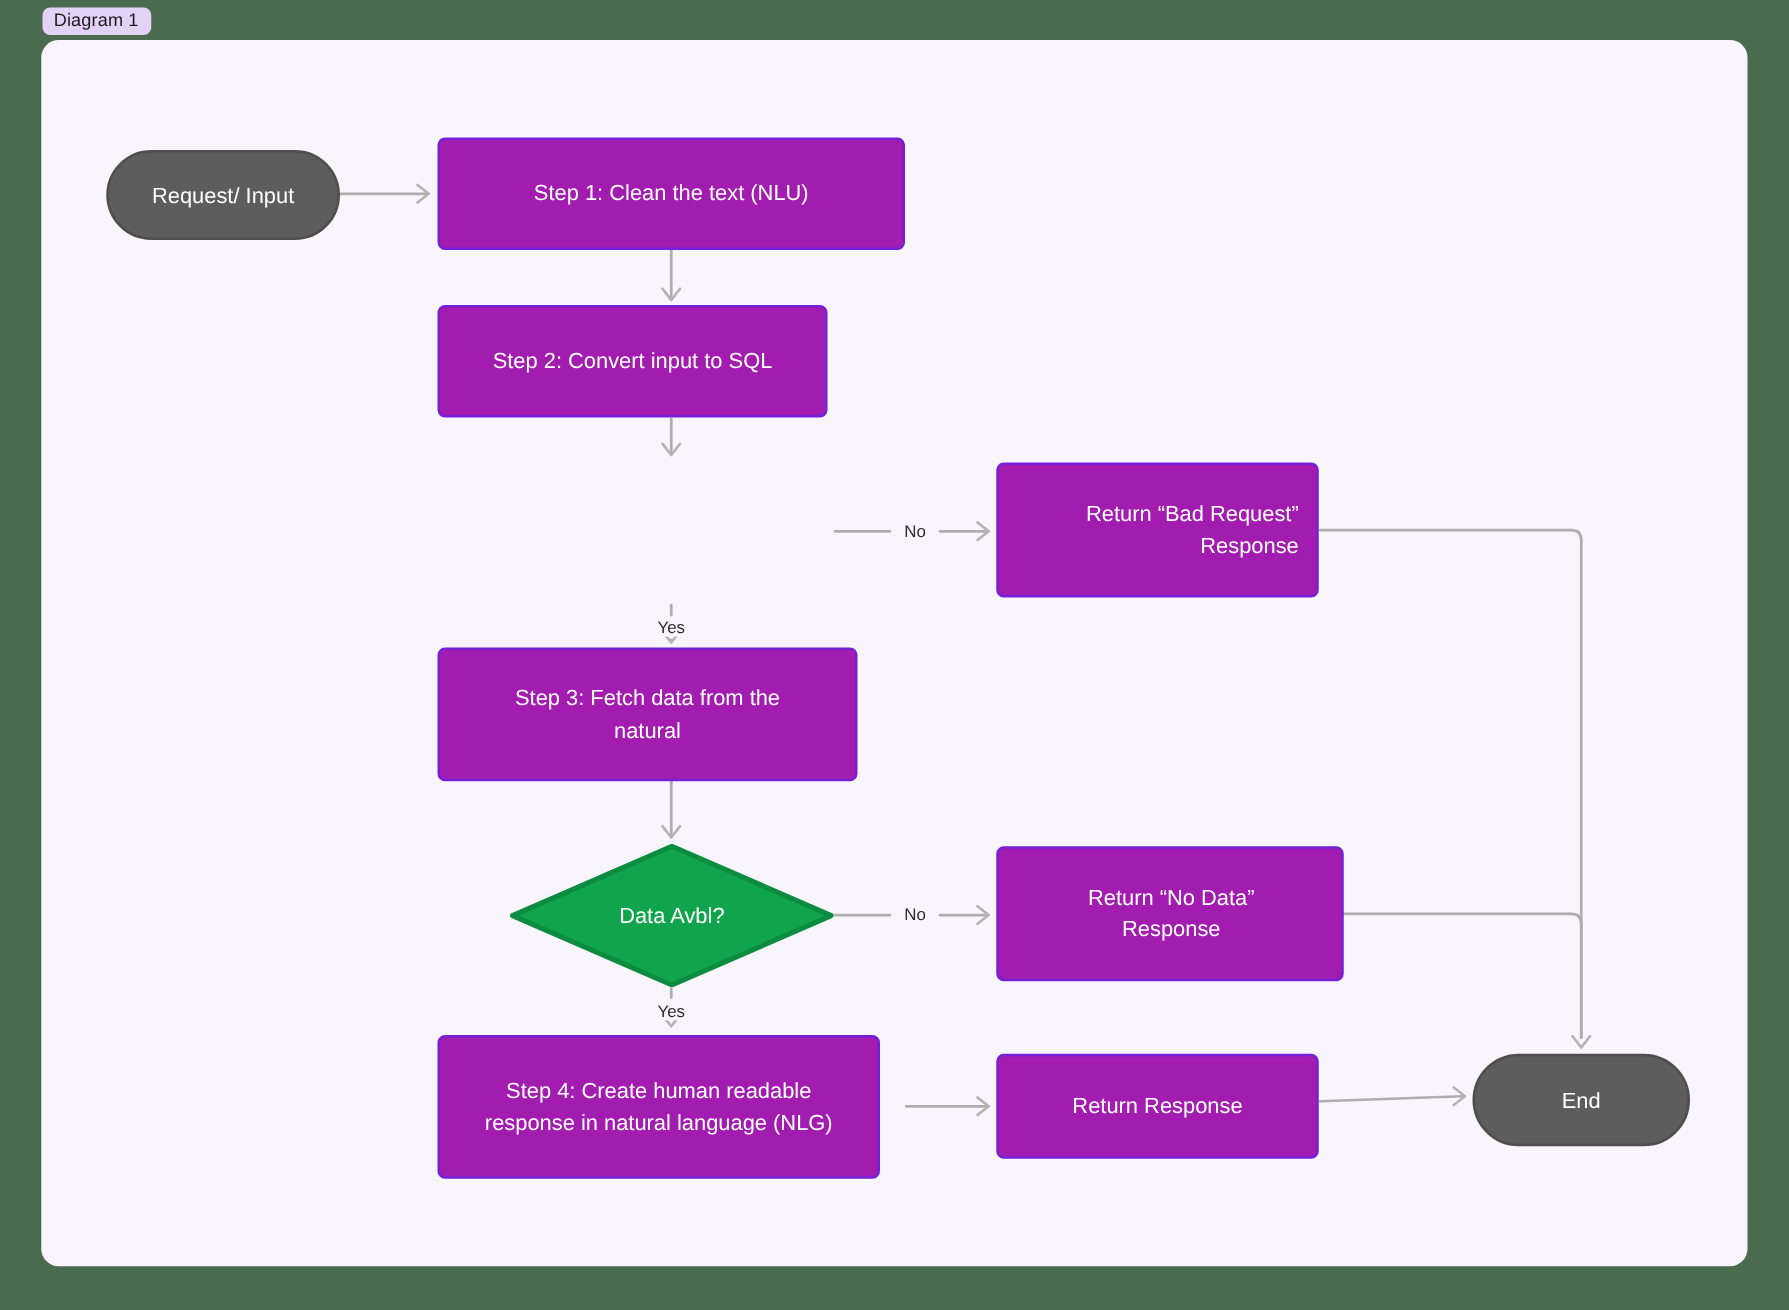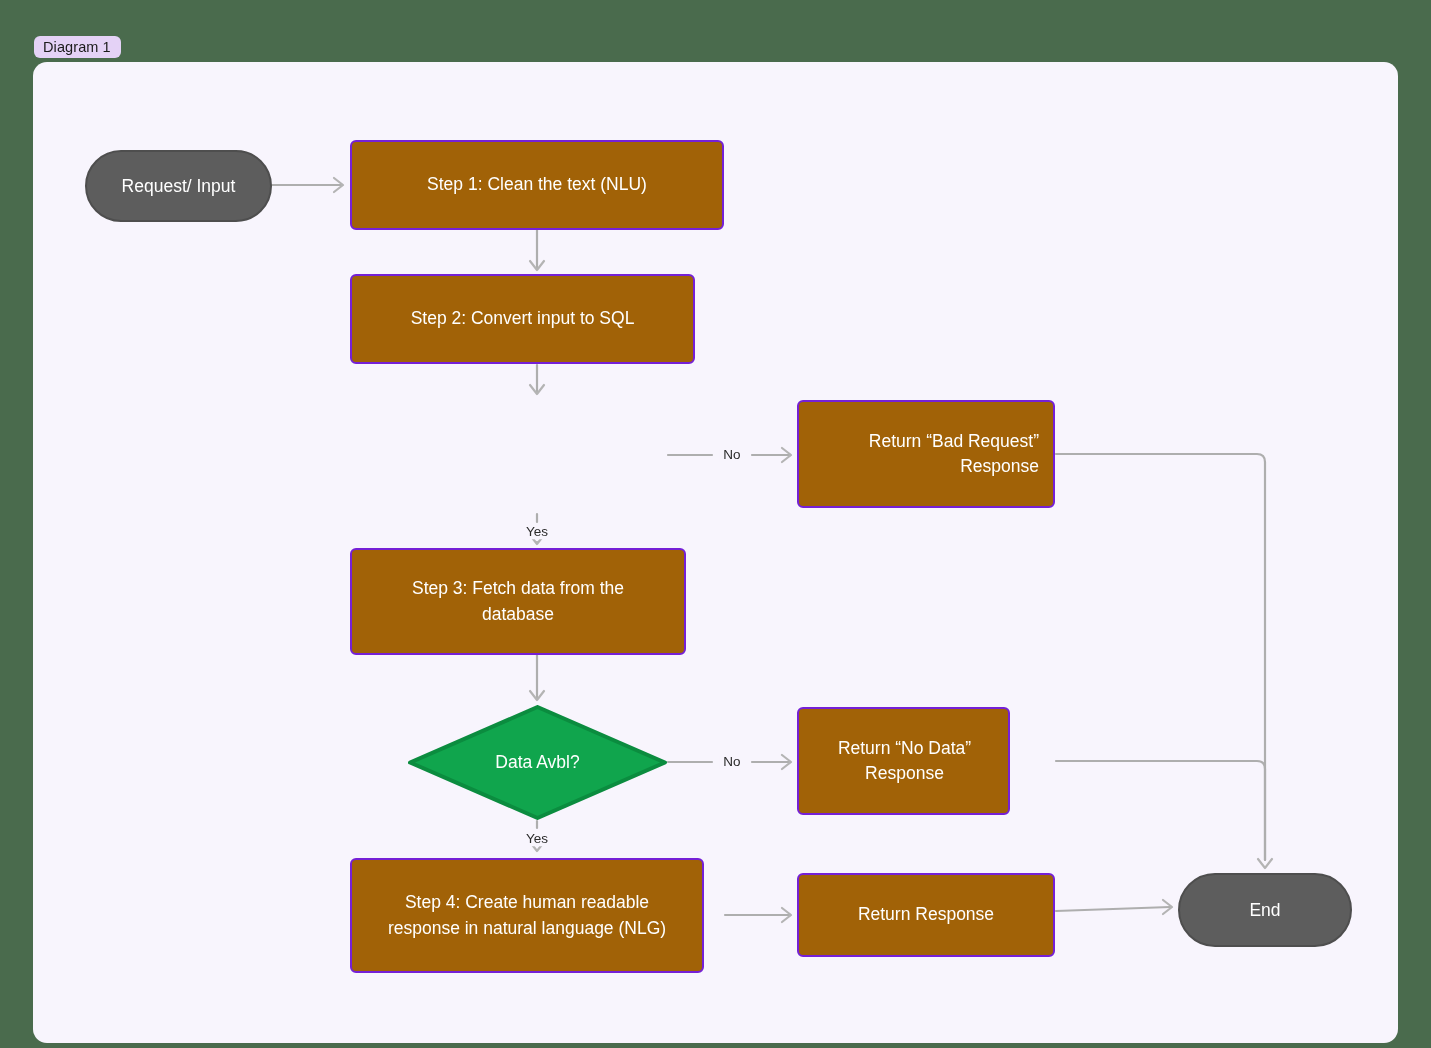--- a/index.html
+++ b/index.html
@@ -11,21 +11,20 @@
     width: 1431px;
     height: 1048px;
     background: #4a6b4d;
     font-family: "Liberation Sans", sans-serif;
     overflow: hidden;
     position: relative;
   }
   #root {
     position: absolute;
     inset: 0;
-    margin-top: 30px;
   }
   
   .card {
     position: absolute;
     left: 33px;
     top: 32px;
     width: 1365px;
     height: 981px;
     background: #f8f5fd;
     border-radius: 14px;
@@ -87,21 +86,21 @@
     position: absolute;
     box-sizing: border-box;
     display: flex;
     align-items: center;
     justify-content: center;
     text-align: center;
     color: #ffffff;
     z-index: 2;
   }
   .node-process {
-    background: #a16207;
+    background: #a21caf;
     border: 2px solid #7520d6;
     border-radius: 6px;
     font-size: 17.5px;
     line-height: 1.45;
     padding: 4px 14px;
   }
   .node-terminal {
     background: #5d5d5d;
     border: 2px solid #4e4e4e;
     border-radius: 40px;
@@ -194,43 +193,43 @@
   <div class="edge-label" style="left:537px; top:809px;">Yes</div>
 
   <div class="node node-terminal" style="left:85px; top:120px; width:187px; height:72px;">
     <span class="nowrap">Request/ Input</span>
   </div>
 
   <div class="node node-process" style="left:350px; top:110px; width:374px; height:90px;">
     <span>Step 1: Clean the text (NLU)</span>
   </div>
 
-  <div class="node node-process" style="left:350px; top:244px; width:345px; height:90px;">
+  <div class="node node-process" style="left:350px; top:244px; width:312px; height:90px;">
     <span>Step 2: Convert input to SQL</span>
   </div>
 
 
   <div class="node node-process" style="left:797px; top:370px; width:258px; height:108px; flex-direction:column;align-items:flex-end;">
     <span>Return “Bad Request”</span>
     <span>Response</span>
   </div>
 
   <div class="node node-process" style="left:350px; top:518px; width:336px; height:107px; flex-direction:column;">
     <span>Step 3: Fetch data from the</span>
-    <span>database</span>
+    <span>natural</span>
   </div>
 
   <div class="node node-decision" style="left:408px; top:675px; width:259px; height:115px;">
     <svg class="diamond-svg" viewBox="0 0 259 115" preserveAspectRatio="none">
       <polygon points="129.5,2 257,57.5 129.5,113 2,57.5" fill="#10a54d" stroke="#0b8c3f" stroke-width="4" stroke-linejoin="round"></polygon>
     </svg>
     <span class="diamond-label nowrap">Data Avbl?</span>
   </div>
 
-  <div class="node node-process" style="left:797px; top:677px; width:213px; height:108px; flex-direction:column;padding-left:16px;">
+  <div class="node node-process" style="left:797px; top:677px; width:278px; height:108px; flex-direction:column;padding-left:16px;">
     <span>Return “No Data”</span>
     <span>Response</span>
   </div>
 
   <div class="node node-process" style="left:350px; top:828px; width:354px; height:115px; flex-direction:column;">
     <span>Step 4: Create human readable</span>
     <span>response in natural language (NLG)</span>
   </div>
 
   <div class="node node-terminal" style="left:1178px; top:843px; width:174px; height:74px;">

